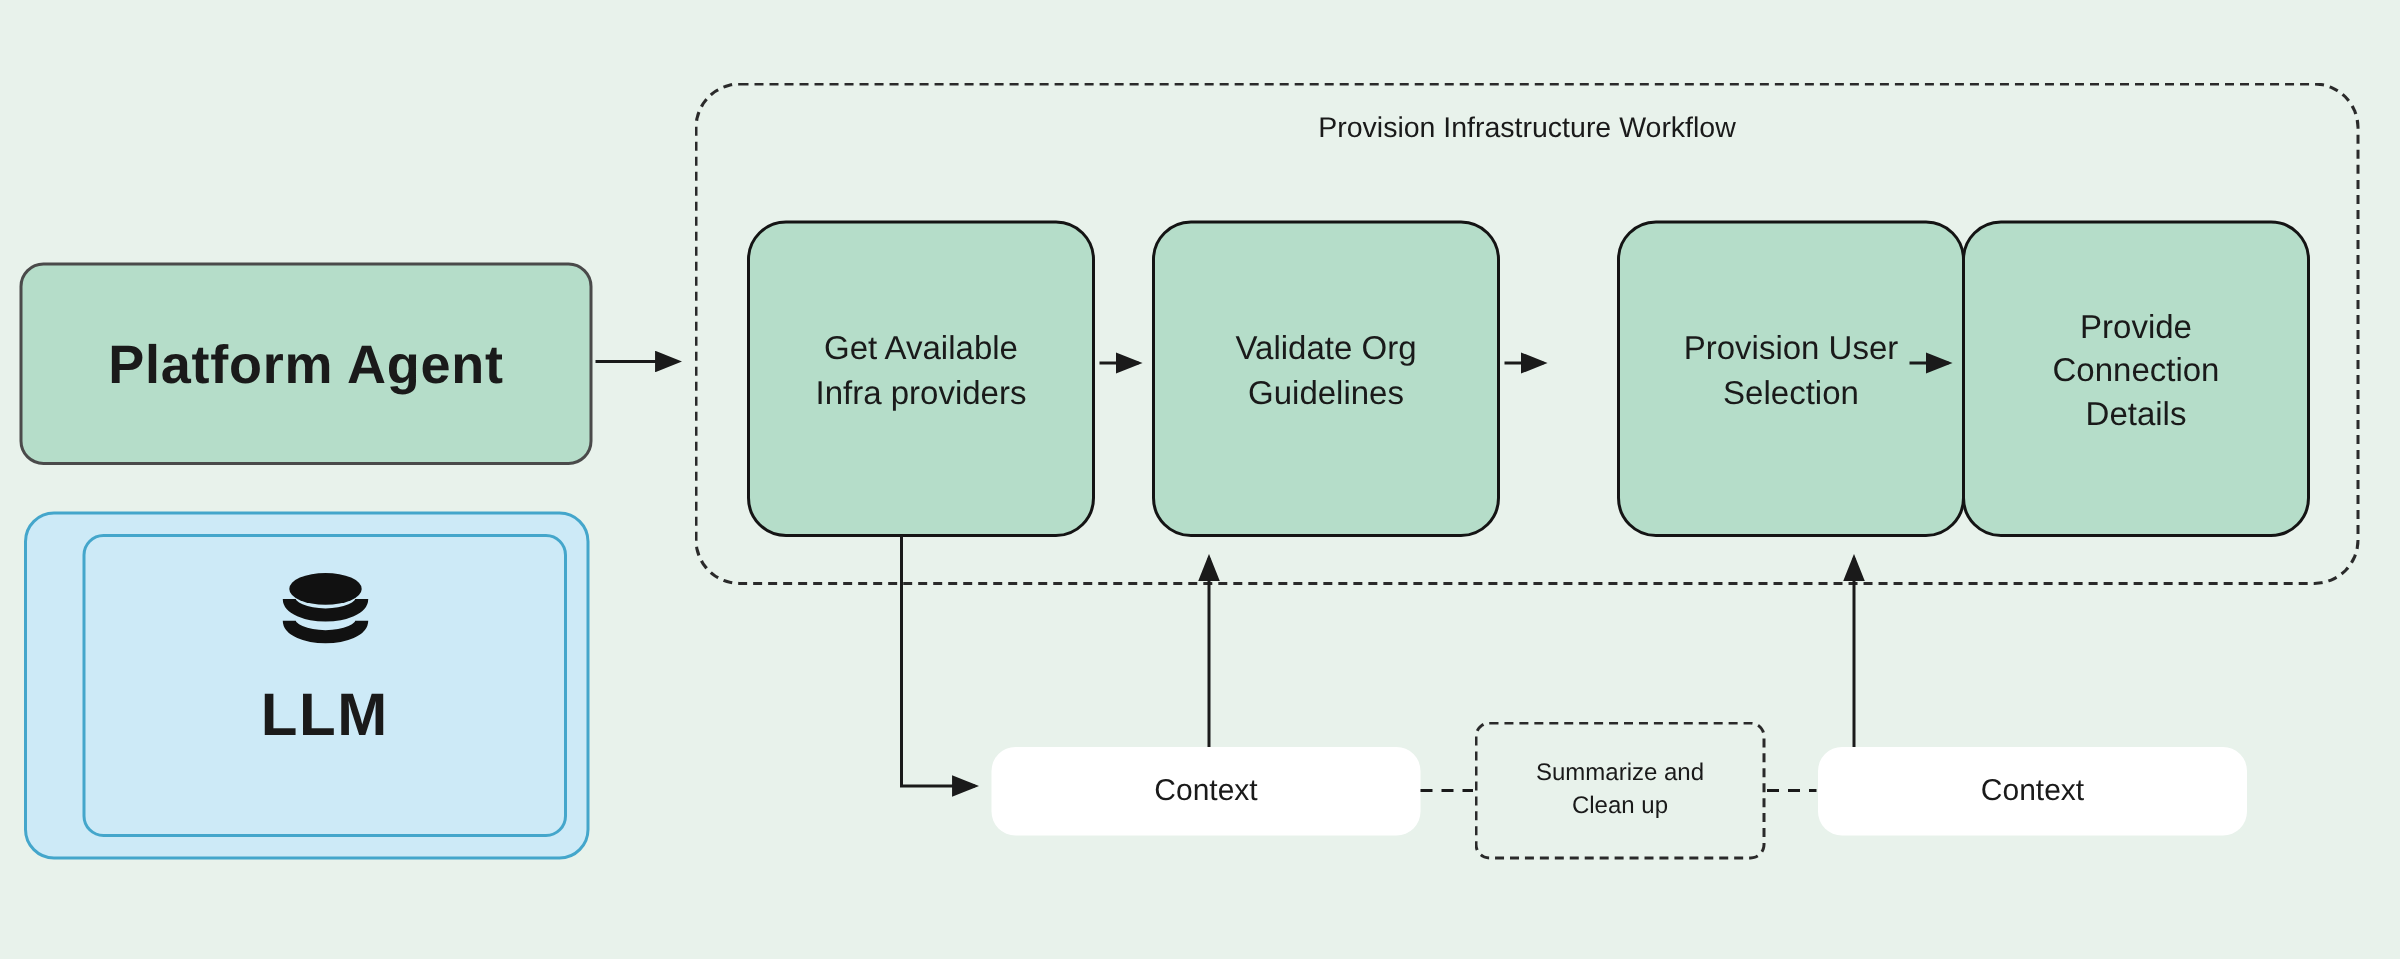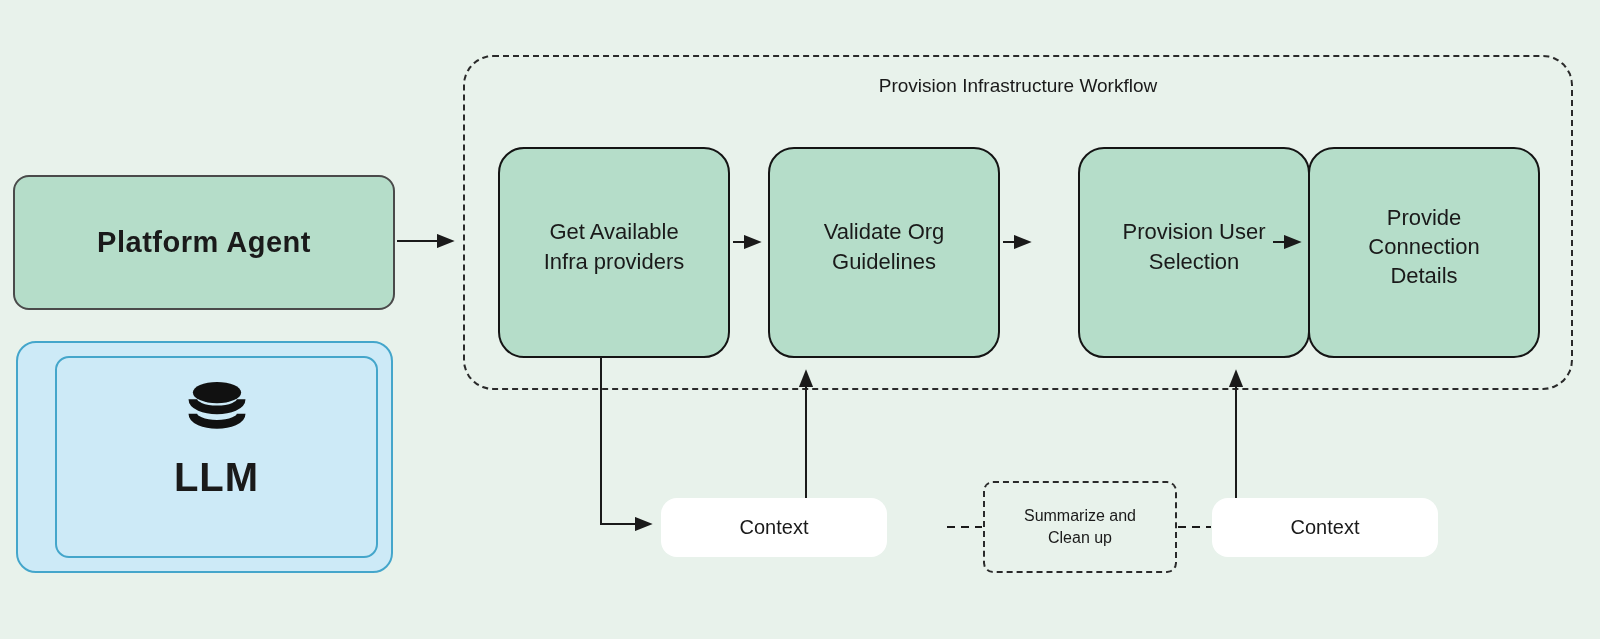--- a/index.html
+++ b/index.html
@@ -35,21 +35,21 @@
 
   
   .platform-agent {
     left: 13px; top: 175px; width: 382px; height: 135px;
     background: #b5ddc9;
     border: 2px solid #4a4a4a;
     border-radius: 16px;
     z-index: 2;
   }
   .platform-agent .label {
-    font-size: 29px; font-weight: bold; letter-spacing: 0.5px;
+    font-size: 36px; font-weight: bold; letter-spacing: 0.5px;
   }
 
   
   .llm-outer {
     left: 16px; top: 341px; width: 377px; height: 232px;
     background: #cdeaf7;
     border: 2px solid #44a6cb;
     border-radius: 20px;
     z-index: 2;
   }
@@ -96,21 +96,21 @@
     line-height: 1.32;
     white-space: pre-line;
   }
   .step-0 { left: 498px; }
   .step-1 { left: 768px; }
   .step-2 { left: 1038px; margin-left: 40px; }
   .step-3 { left: 1308px; }
 
   
   .context-pill {
-    top: 498px; width: 226px; height: 59px;
+    top: 498px; width: 286px; height: 59px;
     background: #ffffff;
     border-radius: 16px;
     z-index: 2;
     text-align: center;
   }
   .context-pill .label { font-size: 20px; }
   .context-left  { left: 661px; }
   .context-right { left: 1212px; }
 
   

